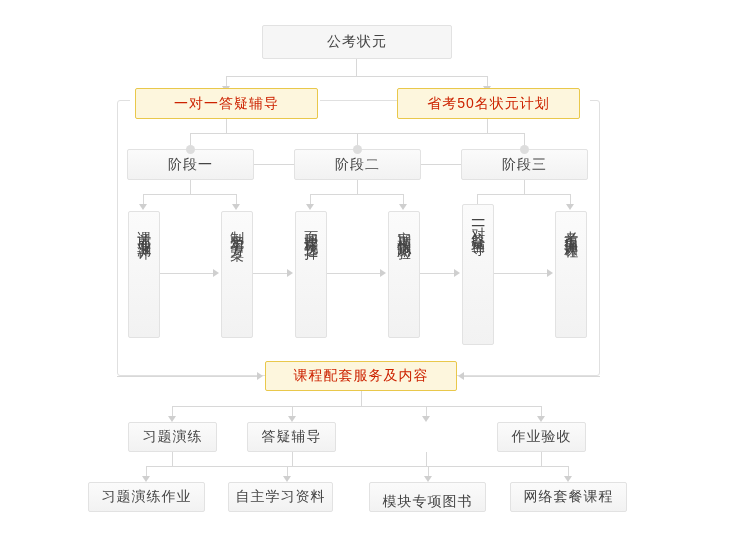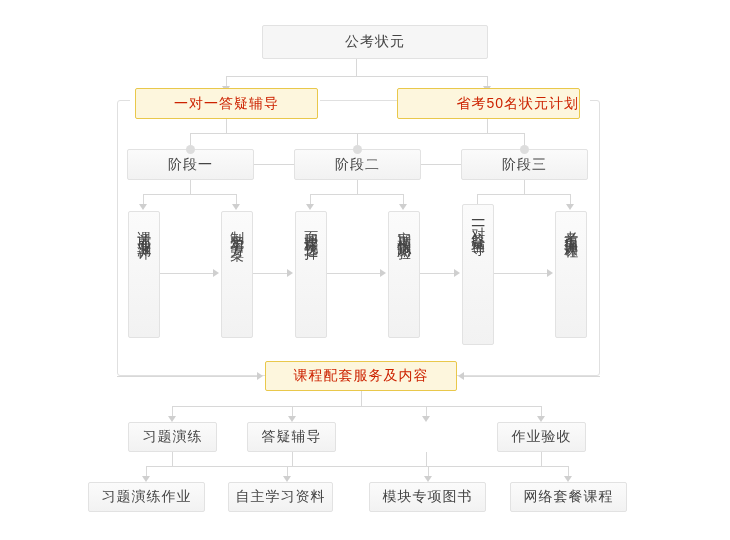--- a/index.html
+++ b/index.html
@@ -92,35 +92,35 @@
 
 <div id="stage">
 
   <div class="frame" style="left:117px;top:100px;width:483px;height:276px;"></div>
 
   <div style="position:absolute;left:130px;top:95px;width:190px;height:12px;background:#ffffff;z-index:0;"></div>
   <div style="position:absolute;left:400px;top:95px;width:190px;height:12px;background:#ffffff;z-index:0;"></div>
 
   <div style="position:absolute;left:265px;top:360px;width:195px;height:14px;background:#ffffff;z-index:0;"></div>
 
-  <div class="node plain" style="left:262px;top:25px;width:226px;height:34px;">
+  <div class="node plain" style="left:262px;top:25px;width:190px;height:34px;">
     <span>公考状元</span>
   </div>
 
   <div class="ln lnv" style="left:356px;top:59px;width:1px;height:17px;"></div>
   <div class="ln lnh" style="left:226px;top:76px;width:261px;height:1px;"></div>
   <div class="ln lnv" style="left:226px;top:76px;width:1px;height:12px;"></div>
   <div class="ln lnv" style="left:487px;top:76px;width:1px;height:12px;"></div>
   <div class="arw down" style="left:222px;top:86px;"></div>
   <div class="arw down" style="left:483px;top:86px;"></div>
 
   <div class="node hl" style="left:135px;top:88px;width:183px;height:31px;">
     <span>一对一答疑辅导</span>
   </div>
-  <div class="node hl" style="left:397px;top:88px;width:183px;height:31px;justify-content:flex-end;">
+  <div class="node hl" style="left:397px;top:88px;width:183px;height:31px;">
     <span>省考50名状元计划</span>
   </div>
 
   <div class="ln lnv" style="left:226px;top:119px;width:1px;height:14px;"></div>
   <div class="ln lnh" style="left:190px;top:133px;width:167px;height:1px;"></div>
   <div class="ln lnv" style="left:190px;top:133px;width:1px;height:16px;"></div>
   <div class="ln lnv" style="left:357px;top:133px;width:1px;height:16px;"></div>
 
   <div class="ln lnv" style="left:487px;top:119px;width:1px;height:14px;"></div>
   <div class="ln lnh" style="left:357px;top:133px;width:168px;height:1px;"></div>
@@ -243,20 +243,20 @@
   <div class="arw down" style="left:283px;top:476px;"></div>
   <div class="arw down" style="left:424px;top:476px;"></div>
   <div class="arw down" style="left:564px;top:476px;"></div>
 
   <div class="node" style="left:88px;top:482px;width:117px;height:30px;">
     <span>习题演练作业</span>
   </div>
   <div class="node" style="left:228px;top:482px;width:105px;height:30px;">
     <span>自主学习资料</span>
   </div>
-  <div class="node" style="left:369px;top:482px;width:117px;height:30px;">
+  <div class="node" style="left:369px;top:482px;width:117px;height:30px;align-items:flex-end;">
     <span>模块专项图书</span>
   </div>
   <div class="node" style="left:510px;top:482px;width:117px;height:30px;">
     <span>网络套餐课程</span>
   </div>
 
 </div>
 
 </body></html>

